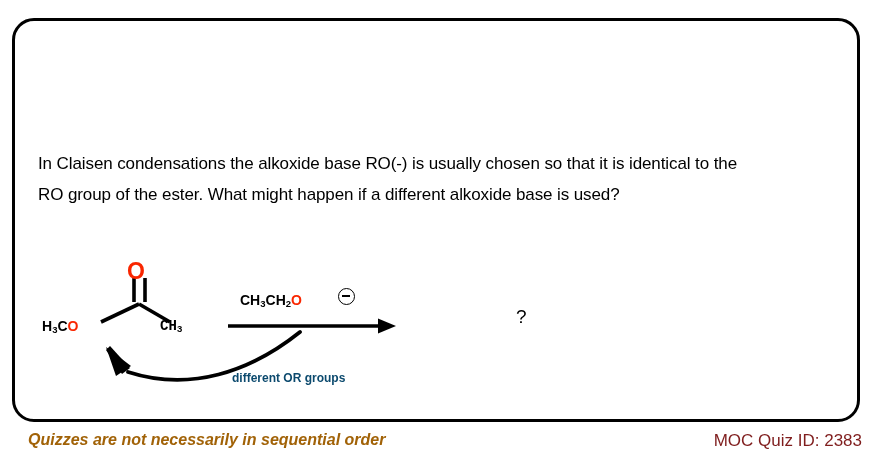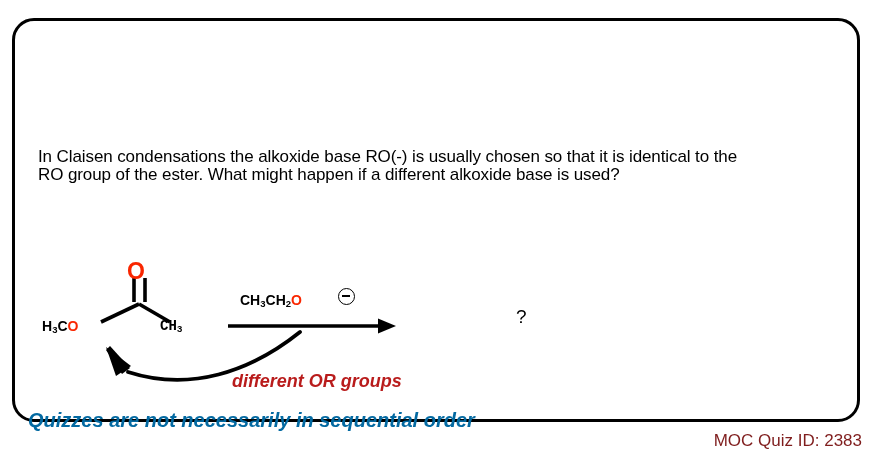--- a/index.html
+++ b/index.html
@@ -30,21 +30,21 @@
     background: #ffffff;
   }
 
   
   #question-text {
     position: absolute;
     left: 38px;
     top: 148px;
     width: 700px;
     font-size: 17px;
-    line-height: 18px;
+    line-height: 31px;
     color: #000000;
     letter-spacing: -0.1px;
   }
 
   .chem-label {
     position: absolute;
     font-family: "Liberation Sans", sans-serif;
     font-weight: bold;
     color: #000000;
     white-space: nowrap;
@@ -118,36 +118,35 @@
     top: 306px;
     font-size: 19px;
     color: #000000;
   }
 
   
   #annotation-text {
     position: absolute;
     left: 232px;
     top: 371px;
-    font-size: 18px;
+    font-size: 12px;
+    font-weight: bold;
+    color: #0c4a6e;
+    white-space: nowrap;
+  }
+
+  
+  #footer-note {
+    position: absolute;
+    left: 28px;
+    top: 431px;
+    font-size: 16px;
     font-style: italic;
     font-weight: bold;
-    color: #b91c1c;
-    white-space: nowrap;
-  }
-
-  
-  #footer-note {
-    position: absolute;
-    left: 28px;
-    top: 409px;
-    font-size: 20px;
-    font-style: italic;
-    font-weight: bold;
-    color: #0369a1;
+    color: #a16207;
     white-space: nowrap;
   }
   #footer-quiz-id {
     position: absolute;
     right: 10px;
     top: 431px;
     font-size: 17px;
     color: #7f1d1d;
     white-space: nowrap;
   }

